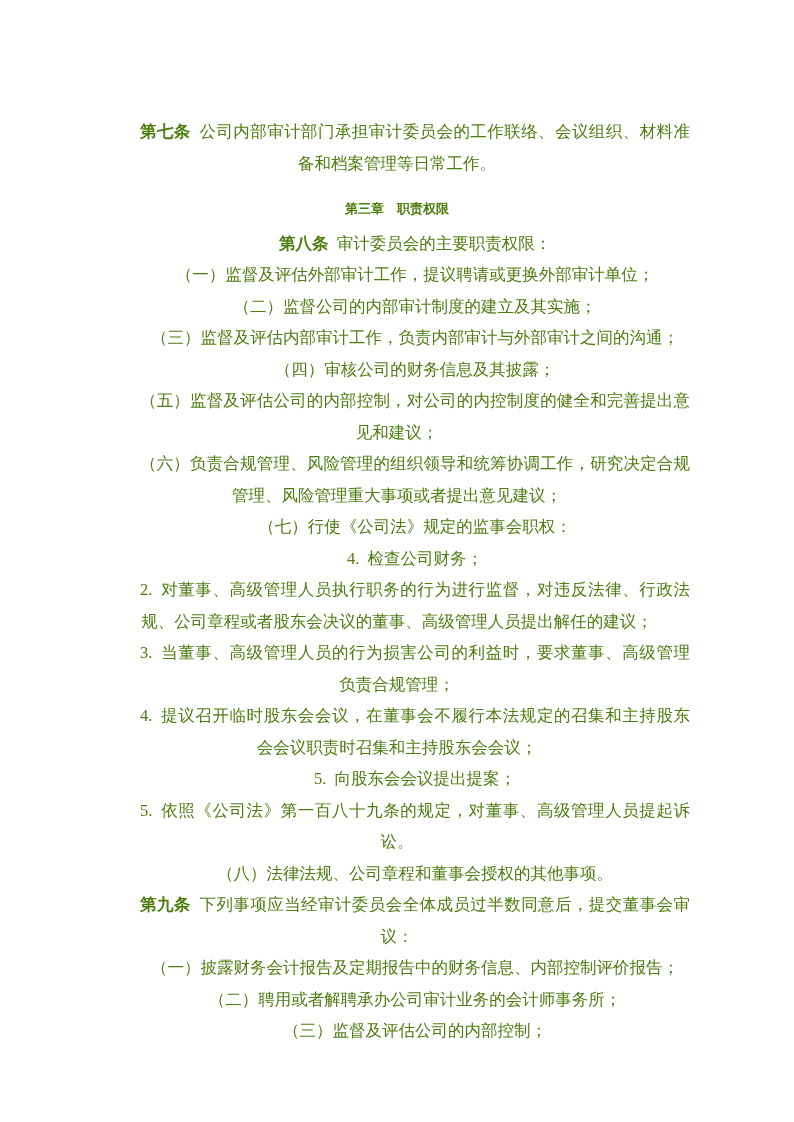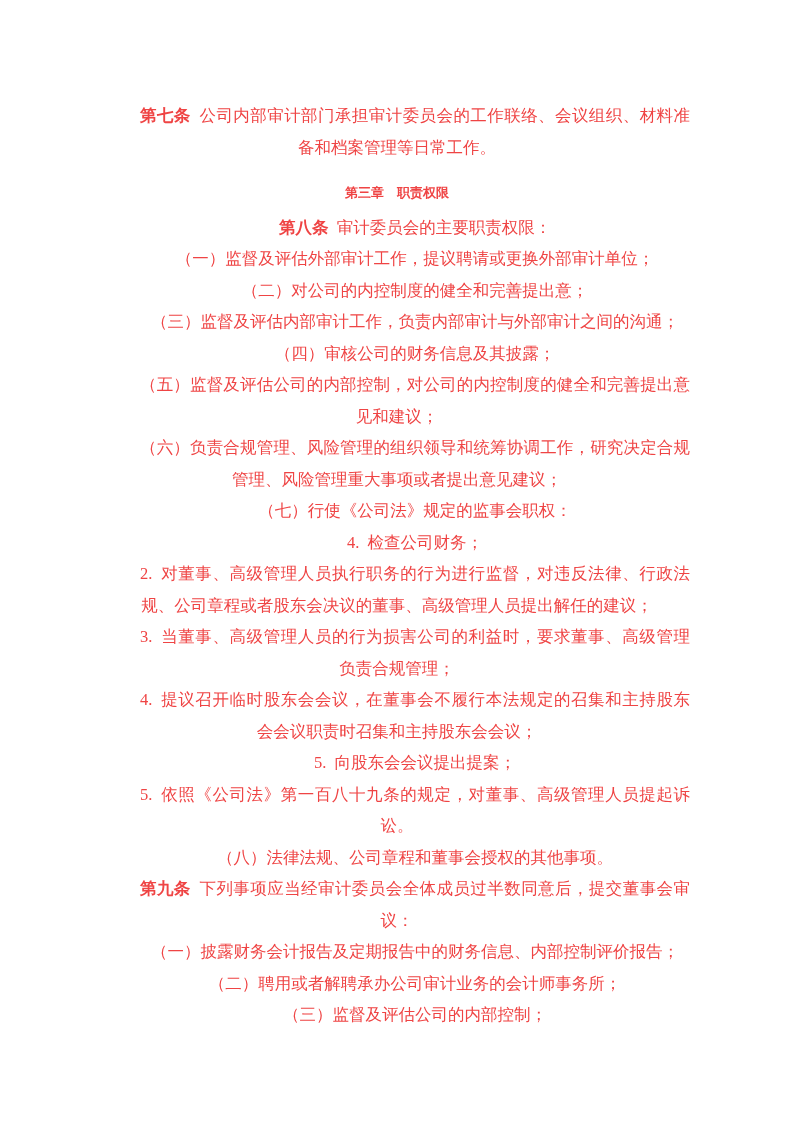--- a/index.html
+++ b/index.html
@@ -9,23 +9,23 @@
     font-family: "Liberation Serif", "DejaVu Serif", serif;
   }
   .page {
     position: relative;
     width: 794px; height: 1122px;
     background: #ffffff;
     overflow: hidden;
   }
   .content {
     position: absolute;
-    left: 104px; top: 100px;
+    left: 104px; top: 116px;
     width: 586px;
-    color: #ef4444;
+    color: #4d7c0f;
     font-size: 16.5px;
   }
   .line {
     line-height: 31.5px;
     height: 31.5px;
     white-space: nowrap;
     text-align: center;
   }
   .line.indent { text-indent: 36px; }
   .line.fill {
@@ -47,21 +47,21 @@
 </head>
 <body>
 
 <div class="page">
   <div class="content">
       <div class="line indent fill"><span class="article-label">第七条</span><span> 公司内部审计部门承担审计委员会的工作联络、会议组织、材料准</span></div>
       <div class="line"><span>备和档案管理等日常工作。</span></div>
       <div class="line heading"><span>第三章　职责权限</span></div>
       <div class="line indent"><span class="article-label">第八条</span><span> 审计委员会的主要职责权限：</span></div>
       <div class="line indent"><span>（一）监督及评估外部审计工作，提议聘请或更换外部审计单位；</span></div>
-      <div class="line indent"><span>（二）对公司的内控制度的健全和完善提出意；</span></div>
+      <div class="line indent"><span>（二）监督公司的内部审计制度的建立及其实施；</span></div>
       <div class="line indent"><span>（三）监督及评估内部审计工作，负责内部审计与外部审计之间的沟通；</span></div>
       <div class="line indent"><span>（四）审核公司的财务信息及其披露；</span></div>
       <div class="line indent fill"><span>（五）监督及评估公司的内部控制，对公司的内控制度的健全和完善提出意</span></div>
       <div class="line"><span>见和建议；</span></div>
       <div class="line indent fill"><span>（六）负责合规管理、风险管理的组织领导和统筹协调工作，研究决定合规</span></div>
       <div class="line"><span>管理、风险管理重大事项或者提出意见建议；</span></div>
       <div class="line indent"><span>（七）行使《公司法》规定的监事会职权：</span></div>
       <div class="line indent"><span>4. 检查公司财务；</span></div>
       <div class="line indent fill"><span>2. 对董事、高级管理人员执行职务的行为进行监督，对违反法律、行政法</span></div>
       <div class="line"><span>规、公司章程或者股东会决议的董事、高级管理人员提出解任的建议；</span></div>

